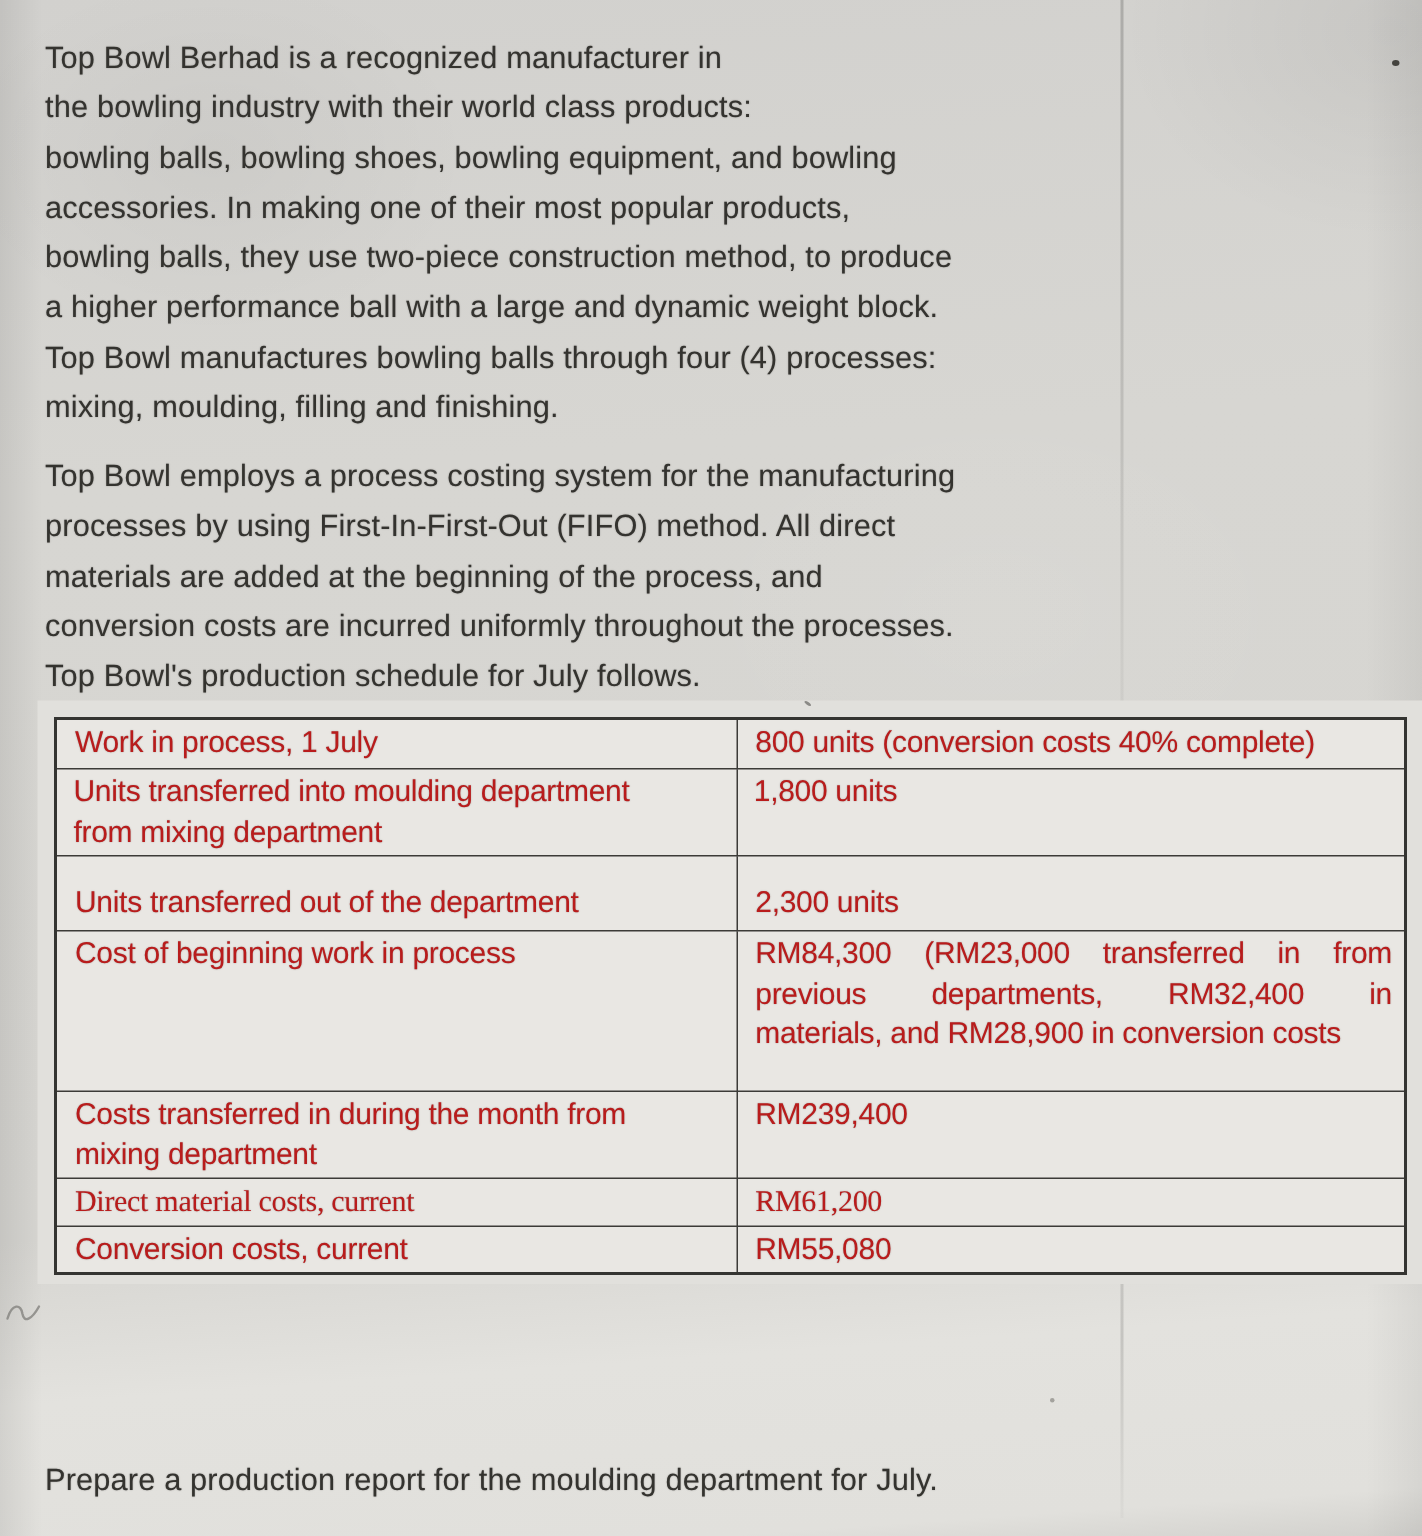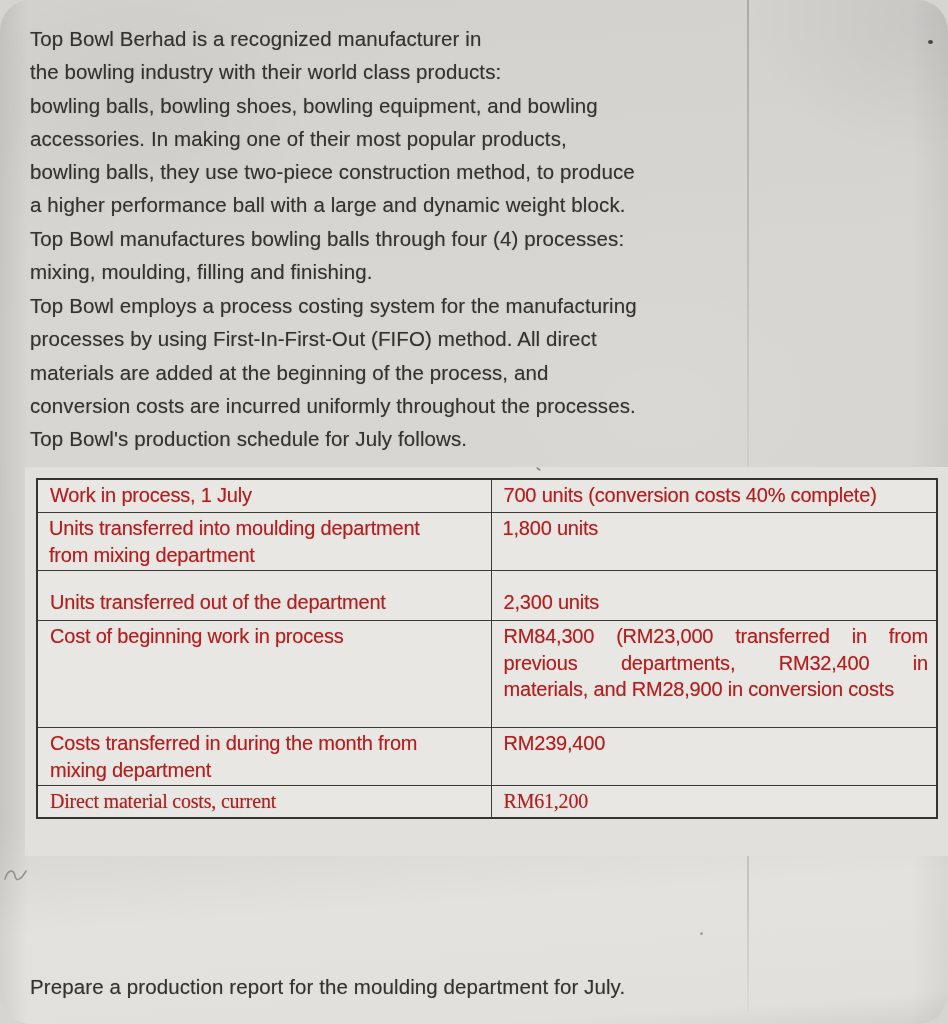--- a/index.html
+++ b/index.html
@@ -10,35 +10,34 @@
   }
   .page {
     position:relative; width:948px; height:1024px; color:#34332f;
     background:
       radial-gradient(260px 200px at 98% 2%, rgba(0,0,0,0.055), transparent 70%),
       radial-gradient(240px 170px at 15% 10%, rgba(0,0,0,0.035), transparent 72%),
       radial-gradient(320px 220px at 70% 40%, rgba(255,255,255,0.05), transparent 70%),
       linear-gradient(to right, rgba(0,0,0,0.075), rgba(0,0,0,0) 3%),
       linear-gradient(to left, rgba(0,0,0,0.05), rgba(0,0,0,0) 4%),
       linear-gradient(176deg, #d2d1ce 0%, #d7d6d2 30%, #d6d5d1 76%, #e3e2de 86%, #e1e0dc 97%, #d2d1cd 100%);
-    border-radius: 31px;
   }
   .crease {
     position:absolute; left:747px; top:0; width:1.5px; height:1012px;
     background:linear-gradient(to bottom,
       rgba(90,90,88,0.32) 0%, rgba(90,90,88,0.20) 26%, rgba(90,90,88,0.08) 44%,
       rgba(90,90,88,0.05) 62%, rgba(90,90,88,0.22) 88%, rgba(90,90,88,0.04) 100%);
   }
   .para {
     position:absolute; left:30px; font-size:20.5px; line-height:33.3px;
     white-space:pre-line; letter-spacing:0.1px;
     text-shadow:0 0 1px rgba(52,51,47,0.42);
   }
   .p1 { top:22px; }
-  .p2 { top:289px; }
+  .p2 { top:301px; }
   .sheet {
     position:absolute; left:25px; top:467px; width:923px; height:389px;
     background:#e1e0dc;
   }
   table.sched {
     position:absolute; left:36px; top:478px; width:902px;
     border-collapse:collapse; table-layout:fixed;
     background:#e9e7e3; border:2px solid #343431;
     font-size:20px; line-height:26.5px; letter-spacing:-0.2px; color:#b91c1c;
     text-shadow:0 0 1px rgba(47,46,42,0.38);
@@ -98,21 +97,21 @@
     <colgroup>
         <col class="c1">
         <col class="c2">
       </colgroup>
     <tbody>
       <tr class="r0">
         <td>
           <span class="cell-text">Work in process, 1 July</span>
         </td>
         <td>
-          <span class="cell-text nowrap">700 units (conversion costs 40% complete)</span>
+          <span class="cell-text nowrap">800 units (conversion costs 40% complete)</span>
         </td>
       </tr>
       <tr class="r1">
         <td>
           <span class="cell-text">Units transferred into moulding department
 from mixing department</span>
         </td>
         <td>
           <span class="cell-text">1,800 units</span>
         </td>
@@ -145,20 +144,28 @@
         </td>
       </tr>
       <tr class="r6">
         <td>
           <span class="cell-text">Direct material costs, current</span>
         </td>
         <td>
           <span class="cell-text">RM61,200</span>
         </td>
       </tr>
+      <tr class="r7">
+        <td>
+          <span class="cell-text">Conversion costs, current</span>
+        </td>
+        <td>
+          <span class="cell-text">RM55,080</span>
+        </td>
+      </tr>
     </tbody>
   </table>
 
   <div class="task">Prepare a production report for the moulding department for July.</div>
 
   <div class="speck s1"></div>
   <div class="speck s2"></div>
   <div class="speck s3"></div>
 
   <svg class="squiggle" width="28" height="24" viewBox="0 0 28 24">

